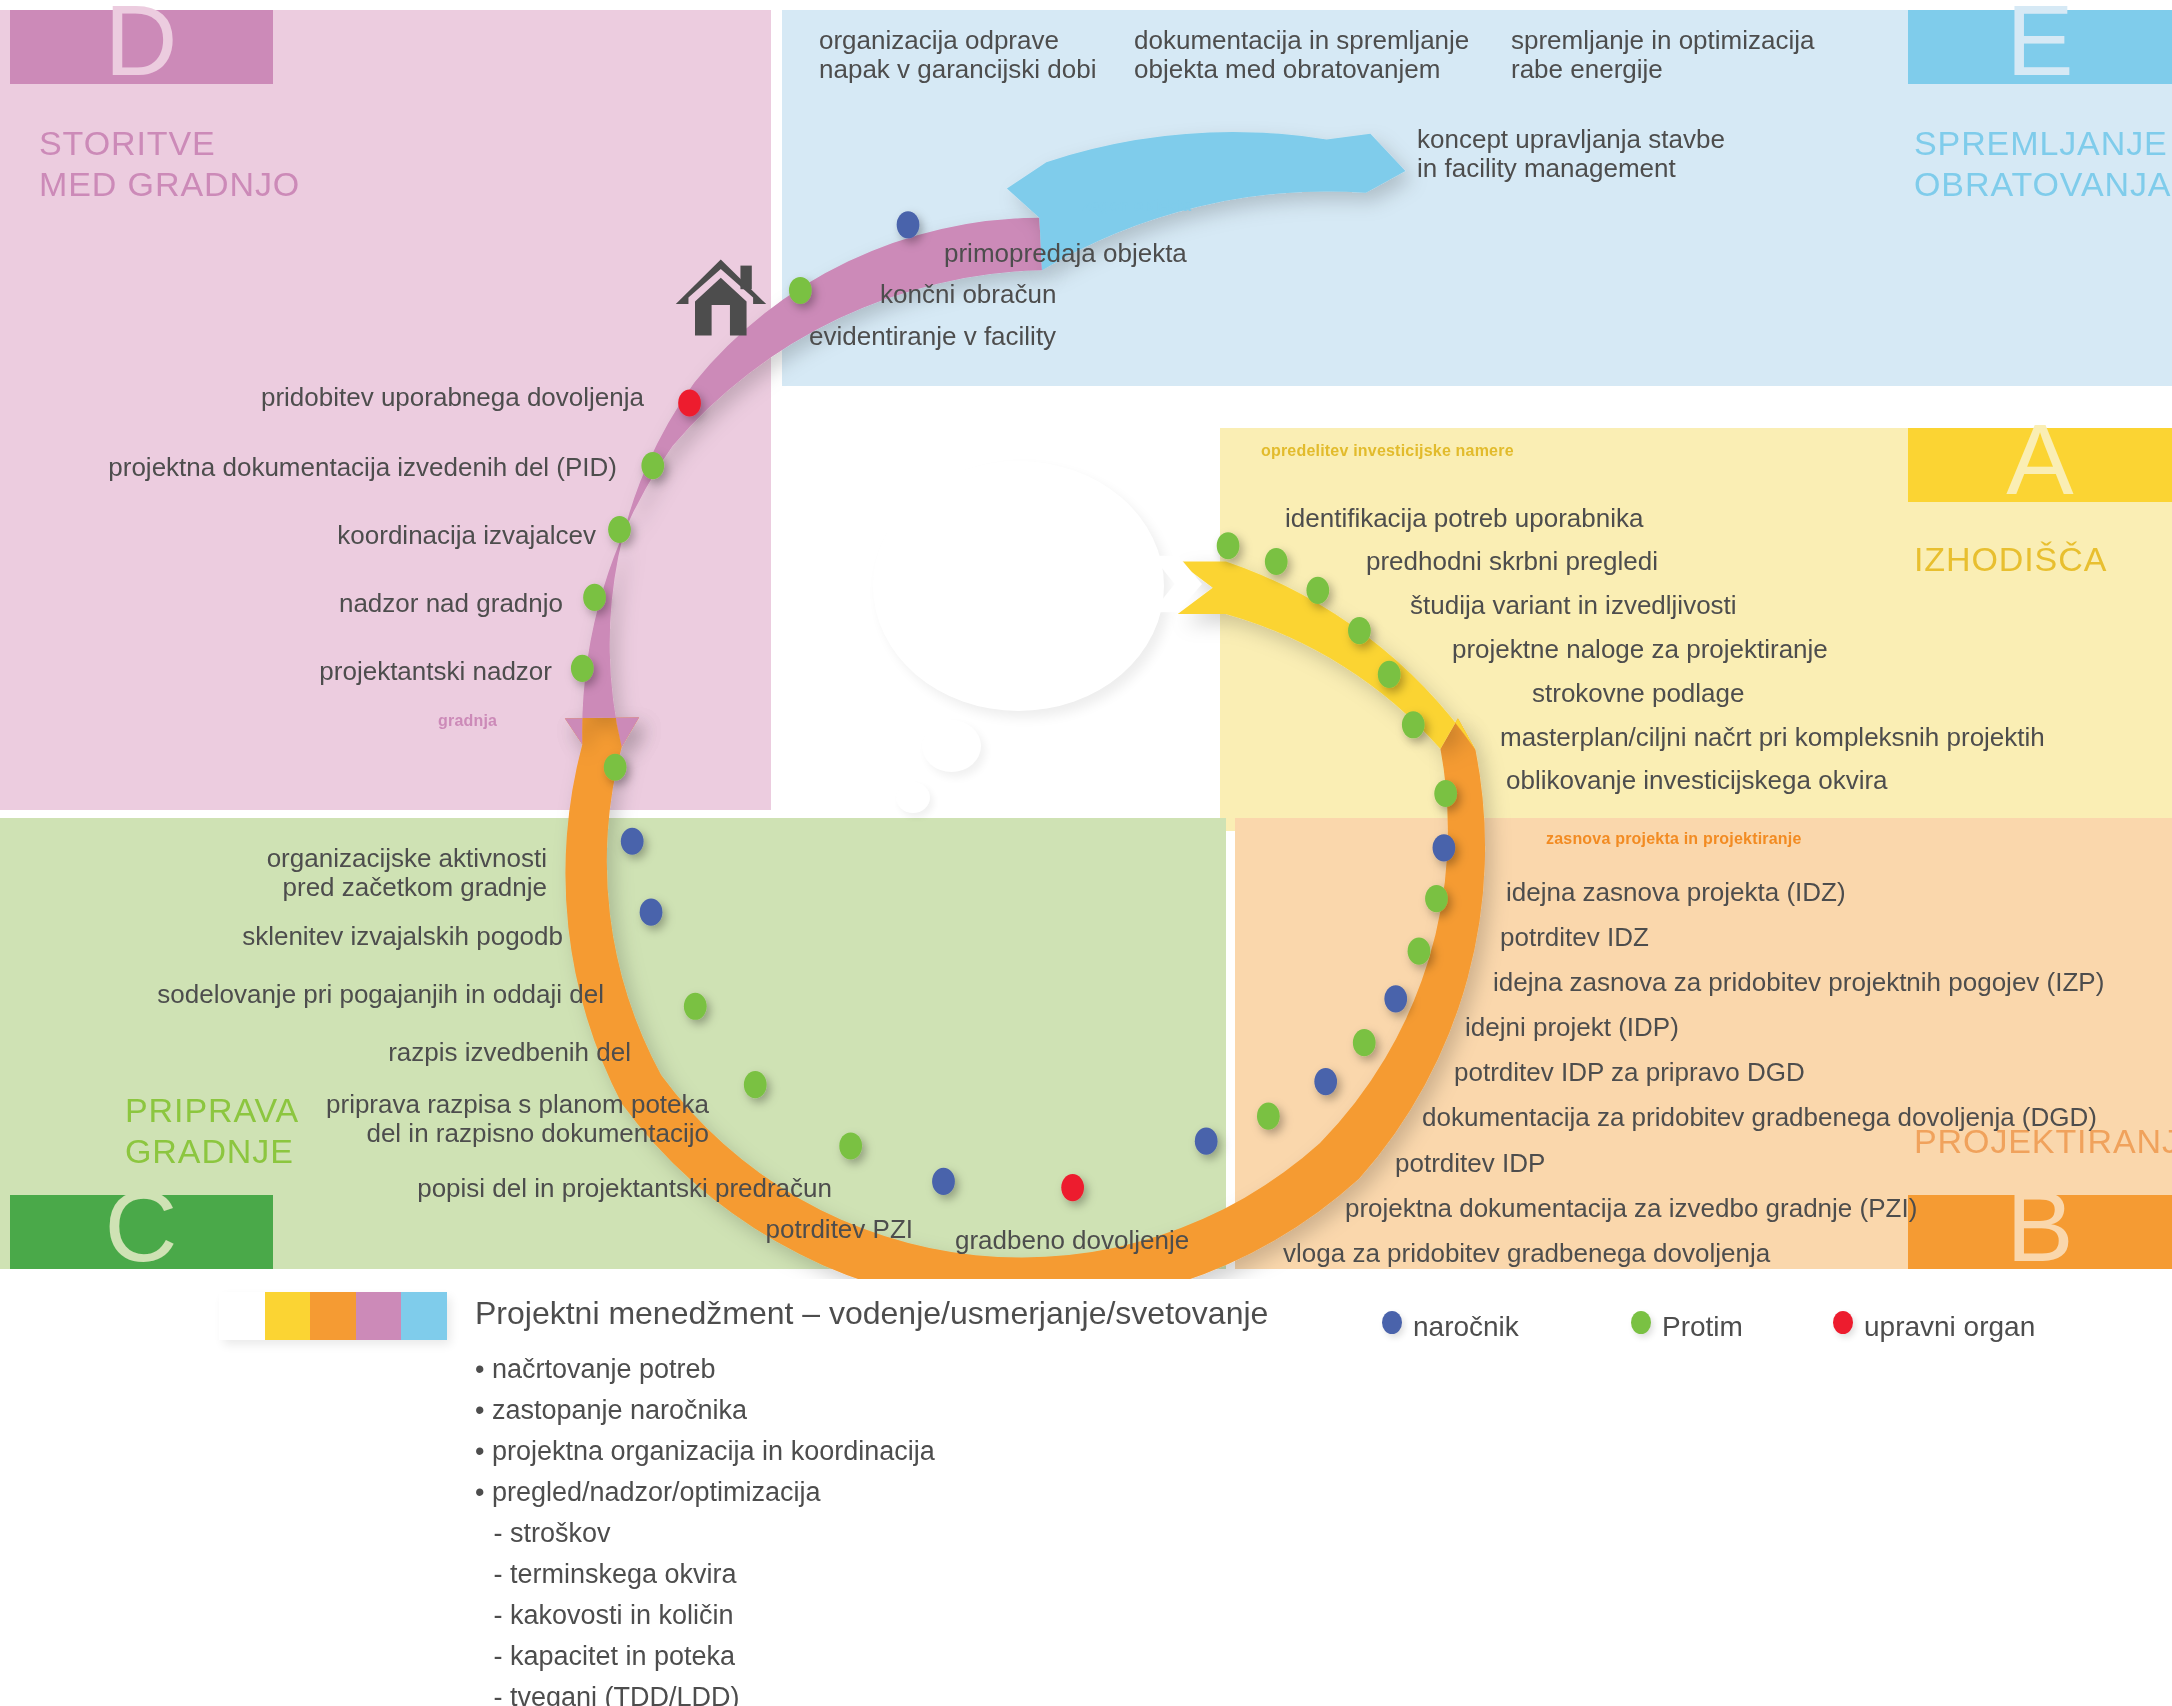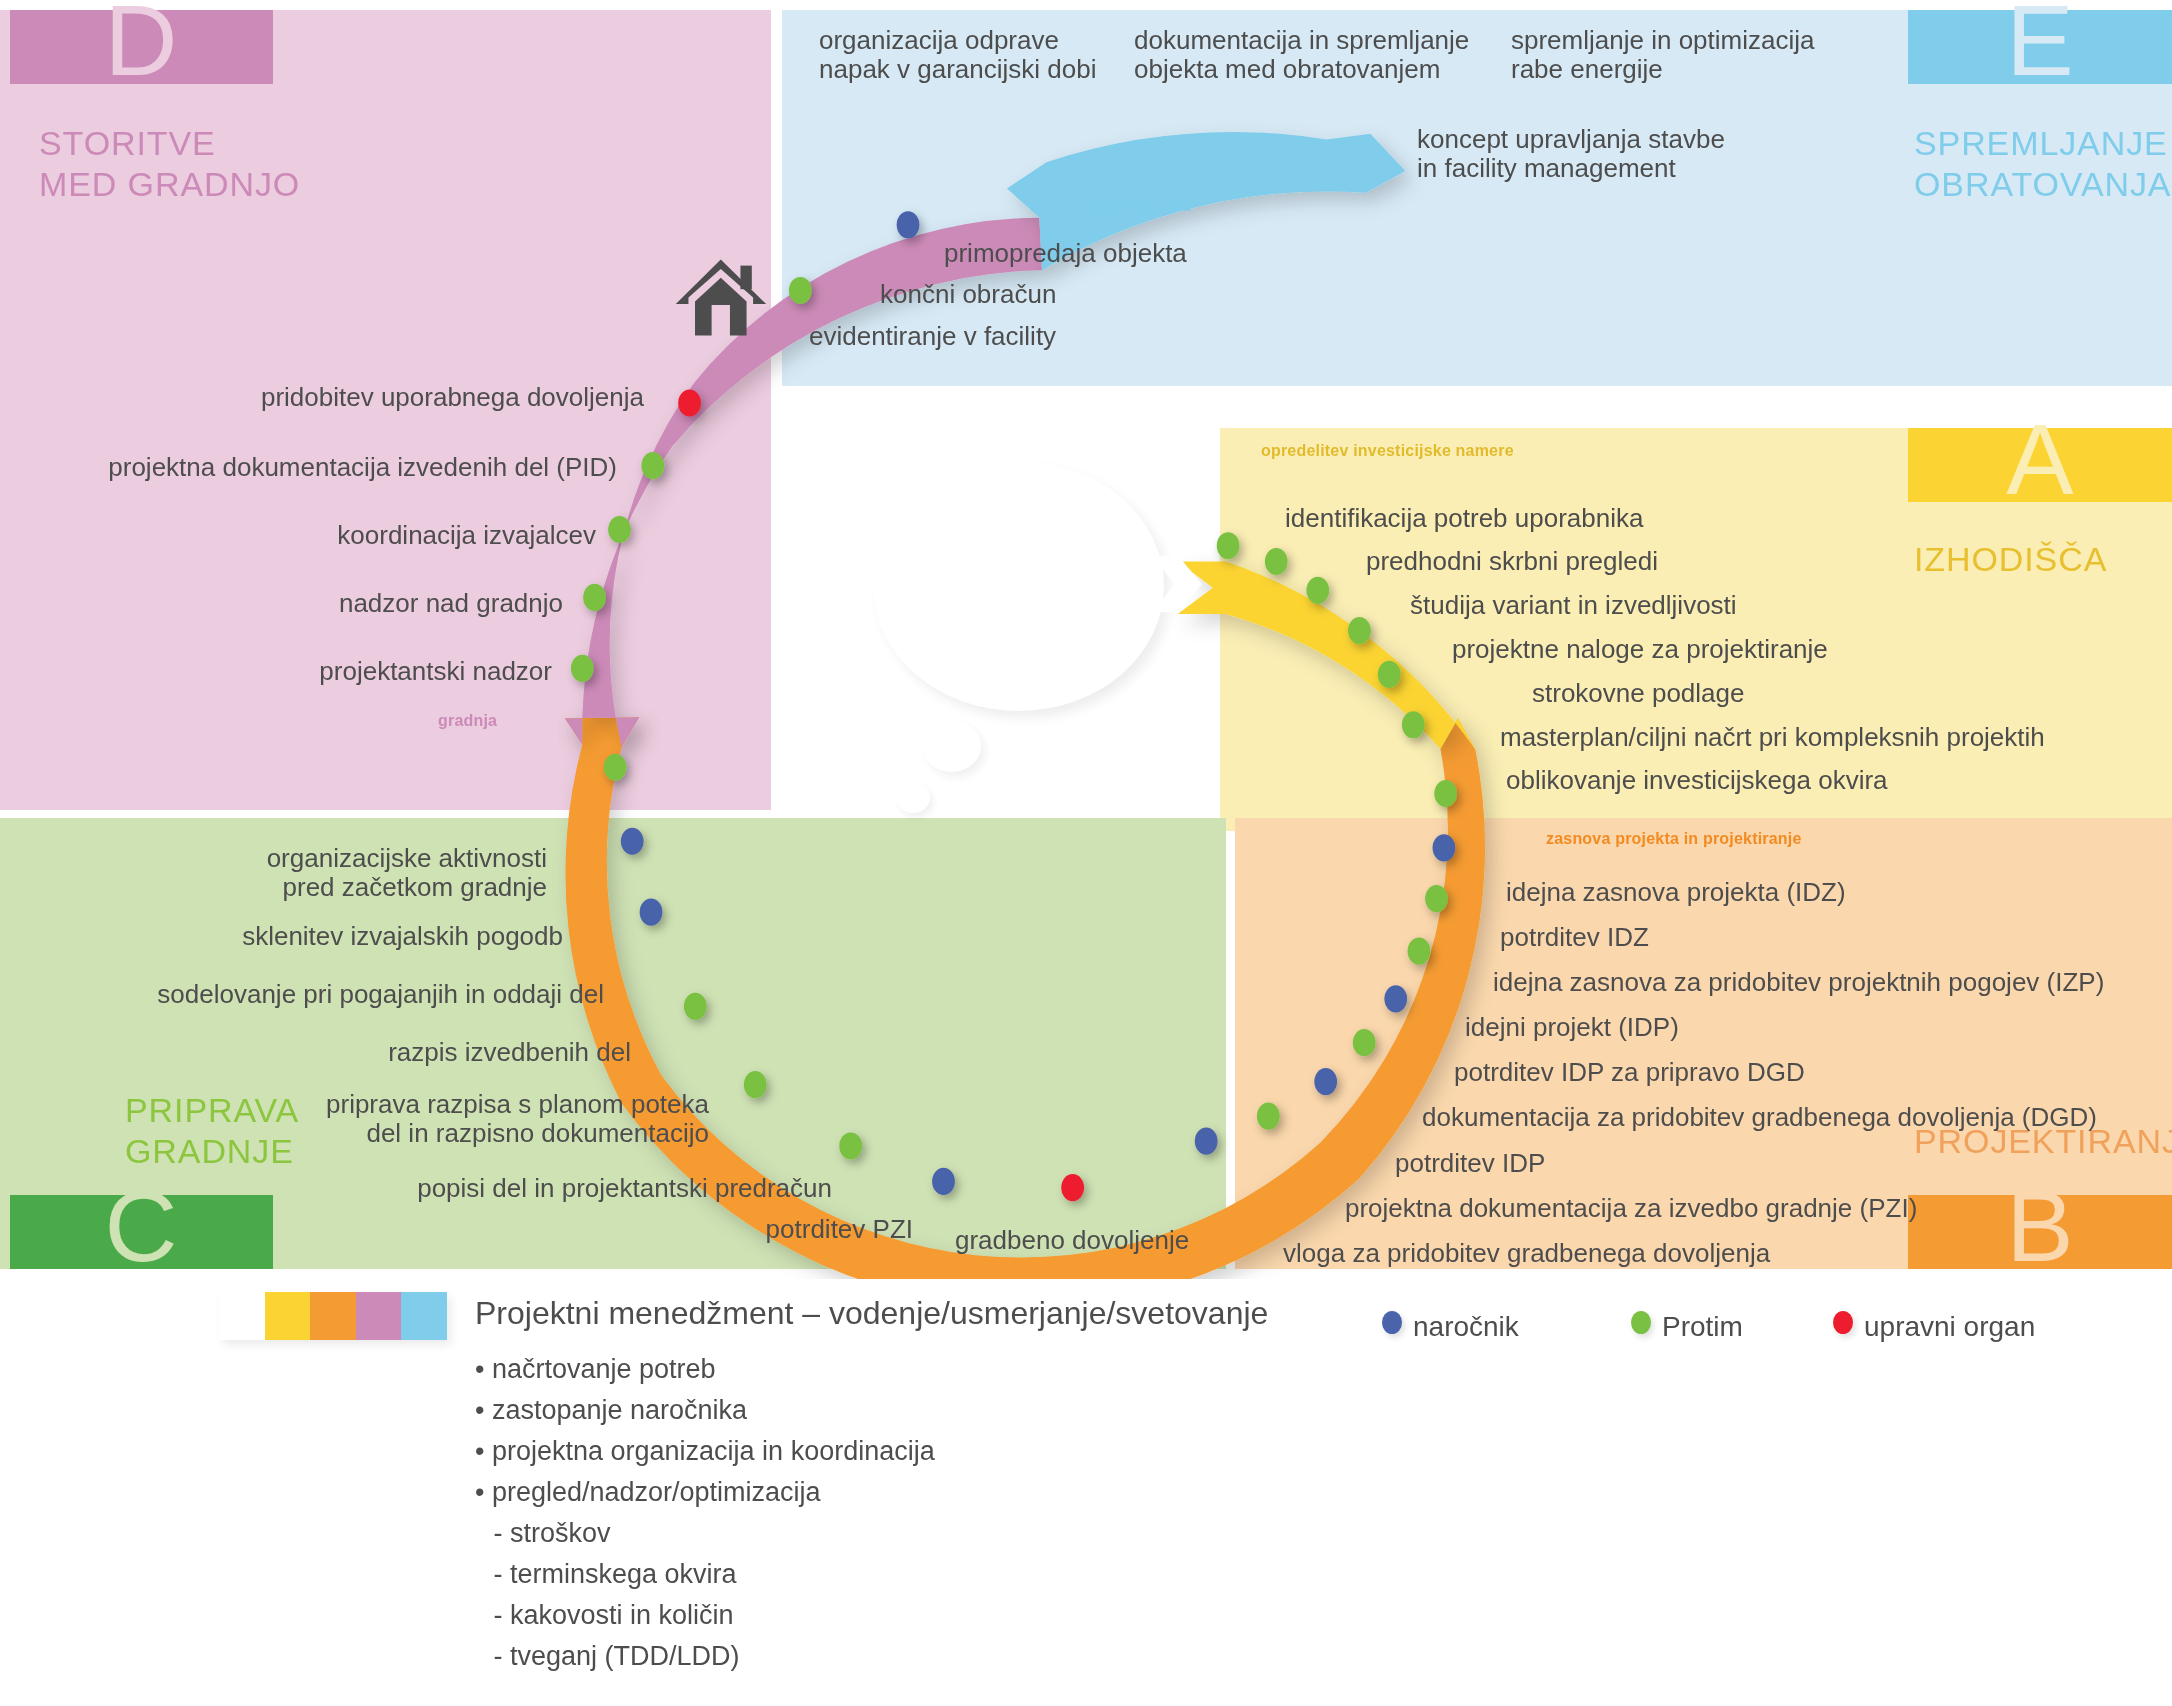--- a/index.html
+++ b/index.html
@@ -315,20 +315,21 @@
   <div class="footer-title">Projektni menedžment – vodenje/usmerjanje/svetovanje</div>
 
   <div class="footer-bullets">
     <div class="b">• načrtovanje potreb</div>
     <div class="b">• zastopanje naročnika</div>
     <div class="b">• projektna organizacija in koordinacija</div>
     <div class="b">• pregled/nadzor/optimizacija</div>
     <div class="sub"> - stroškov</div>
     <div class="sub"> - terminskega okvira</div>
     <div class="sub"> - kakovosti in količin</div>
+    <div class="sub"> - kapacitet in poteka</div>
     <div class="sub"> - tveganj (TDD/LDD)</div>
   </div>
 
   <div class="legend lg-narocnik">
     <div class="dot" style="background:#4a63ab"></div>
     <div class="lbl">naročnik</div>
   </div>
   <div class="legend lg-protim">
     <div class="dot" style="background:#7ac143"></div>
     <div class="lbl">Protim</div>

